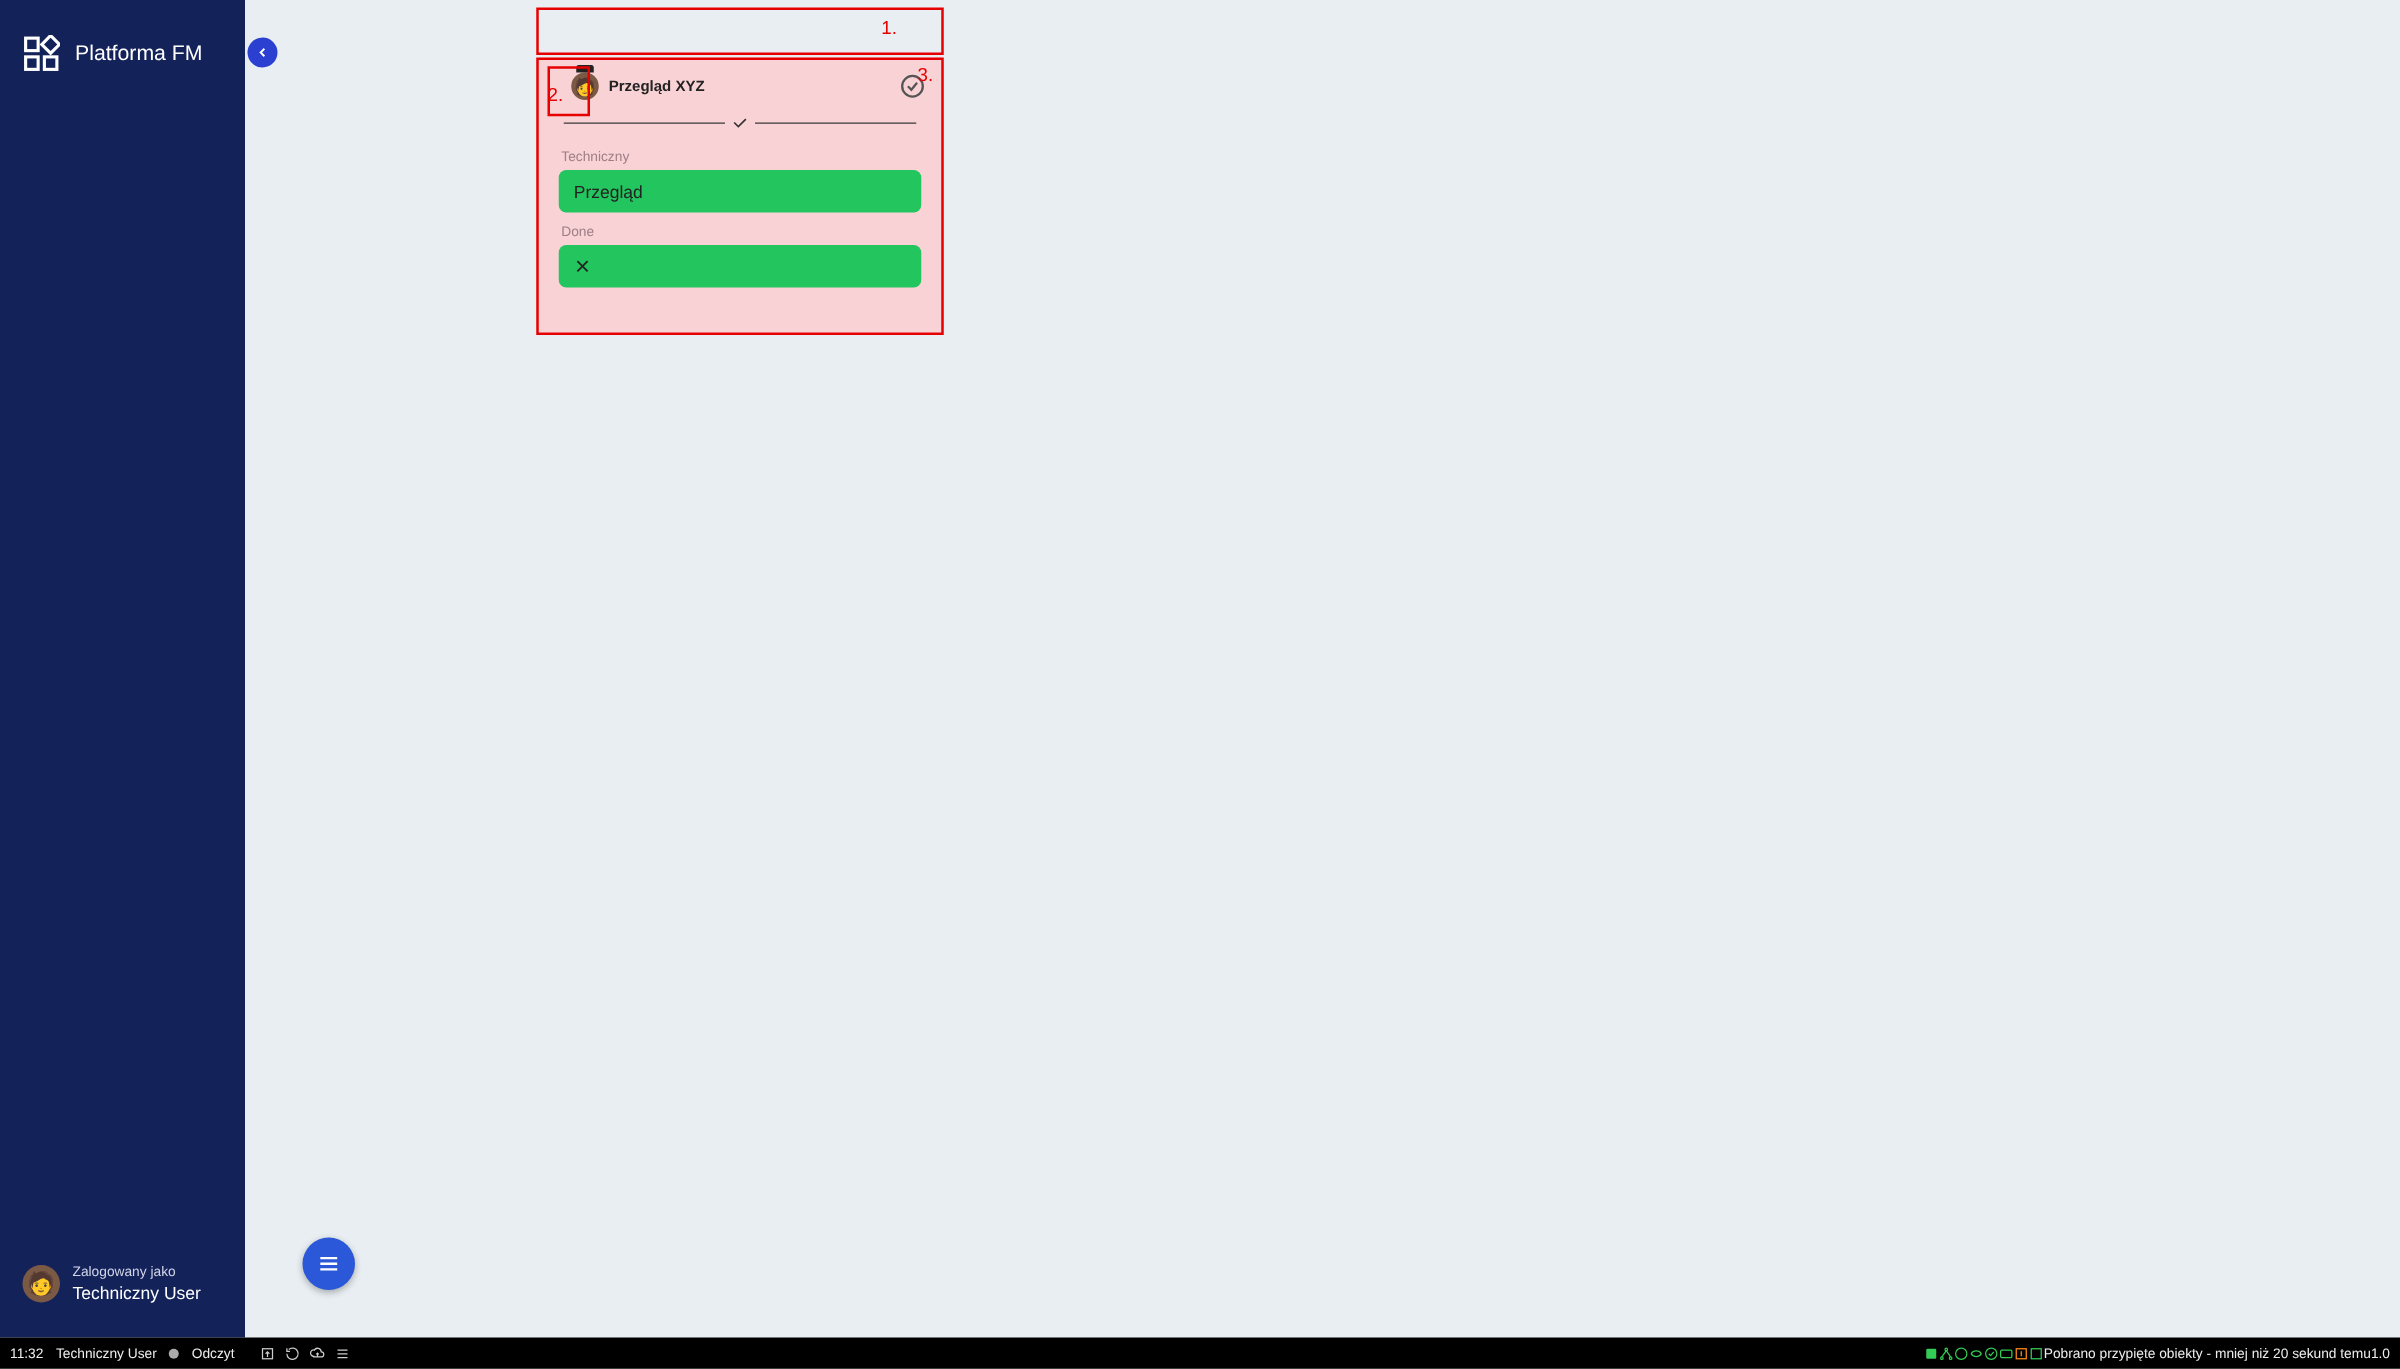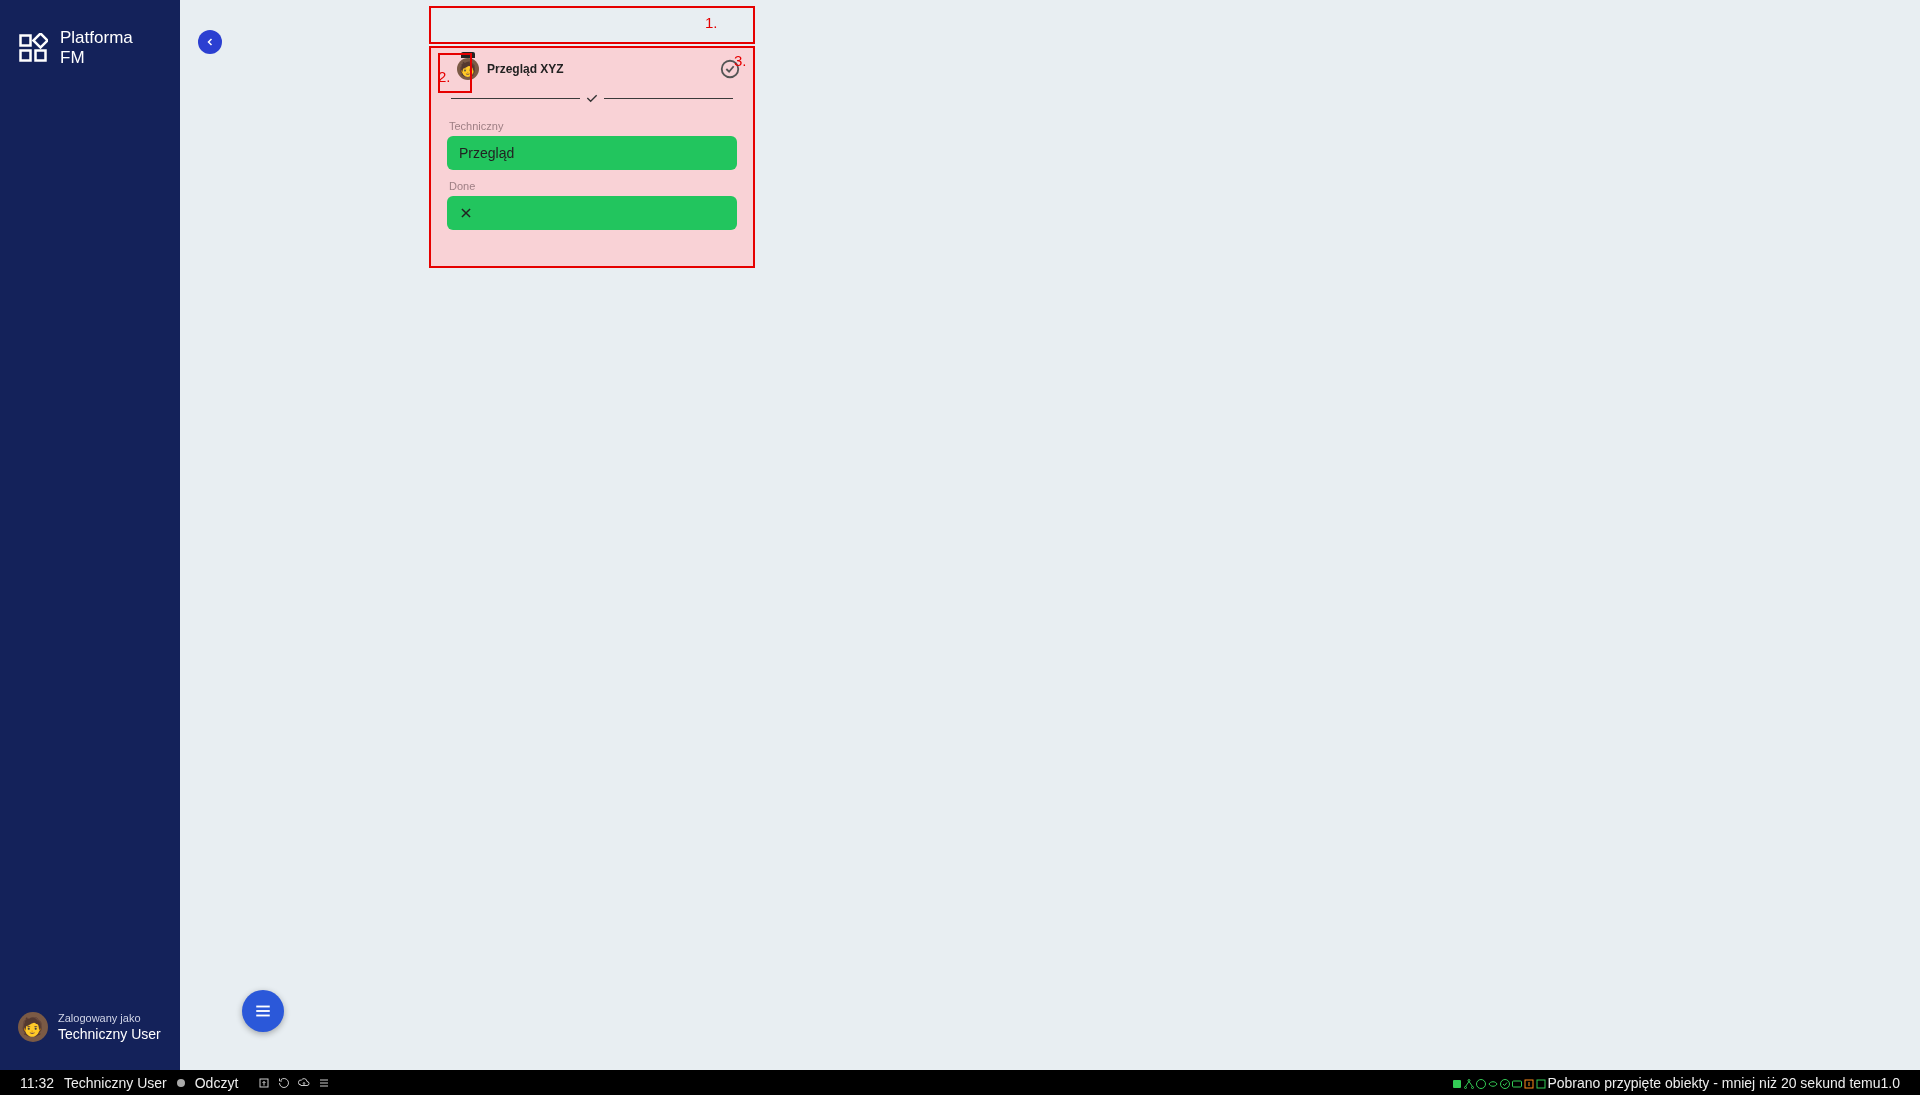--- a/index.html
+++ b/index.html
@@ -1,19 +1,19 @@
 <!DOCTYPE html>
 <html><head>
 <meta charset="utf-8">
 <style>
 * { box-sizing: border-box; margin: 0; padding: 0; }
 body { font-family: -apple-system, BlinkMacSystemFont, "Segoe UI", Arial, sans-serif; width: 1920px; height: 1095px; background: #e8eef2; overflow: hidden; position: relative; }
 
 
-.sidebar { position: absolute; left: 0; top: 0; width: 180px; height: 1070px; background: #14225a; color: #fff; display: flex; flex-direction: column; }
+.sidebar { position: absolute; left: 0; top: 0; width: 196px; height: 1070px; background: #14225a; color: #fff; display: flex; flex-direction: column; }
 .sidebar-header { display: flex; align-items: center; gap: 12px; padding: 28px 18px; }
 .logo-icon { width: 30px; height: 30px; }
 .app-title { font-size: 17px; font-weight: 500; color: #fff; }
 .sidebar-collapse { position: absolute; left: 198px; top: 30px; width: 24px; height: 24px; border-radius: 50%; background: #2b3fd1; display: flex; align-items: center; justify-content: center; cursor: pointer; z-index: 10; }
 .sidebar-collapse svg { width: 12px; height: 12px; }
 
 .sidebar-footer { margin-top: auto; padding: 14px 18px 28px 18px; display: flex; align-items: center; gap: 10px; }
 .avatar-small { width: 30px; height: 30px; border-radius: 50%; background: #7b5a45; display:flex; align-items:center; justify-content:center; font-size:18px; }
 .footer-text .login-as { font-size: 11px; color: #d0d4e6; }
 .footer-text .user-name { font-size: 14px; font-weight: 500; color: #fff; margin-top: 2px; }
@@ -41,21 +41,21 @@
 .divider-row svg { width: 16px; height: 16px; margin: 0 4px; color: #333; }
 .field-label { font-size: 11px; color: #9e7f84; margin: 0 6px 4px 6px; }
 .field-box { background: #22c55e; border-radius: 6px; padding: 8px 12px; margin: 0 4px 10px 4px; font-size: 14px; color: #222; min-height:34px; display:flex; align-items:center;}
 .field-box svg { width: 14px; height: 14px; stroke:#222; stroke-width:2.5; }
 
 
 .fab { position: absolute; left: 242px; top: 990px; width: 42px; height: 42px; border-radius: 50%; background: #2b58d9; display: flex; align-items: center; justify-content: center; cursor: pointer; box-shadow: 0 2px 6px rgba(0,0,0,0.3); }
 .fab svg { width: 18px; height: 14px; color: #fff; }
 
 
-.statusbar { position: absolute; left: 0; bottom: 0; width: 1920px; height: 25px; background: #000; color: #eee; font-size: 14px; display: flex; align-items: center; padding: 0 20px; }
+.statusbar { position: absolute; left: 0; bottom: 0; width: 1920px; height: 25px; background: #000; color: #eee; font-size: 11px; display: flex; align-items: center; padding: 0 8px; }
 .statusbar .sb-left { display: flex; align-items: center; gap: 10px; }
 .statusbar .sb-left .dot { width:8px; height:8px; border-radius:50%; background:#aaa; display:inline-block; }
 .statusbar .sb-icons { display:flex; gap:8px; margin-left:10px; }
 .statusbar .sb-icons svg { width:12px; height:12px; }
 .statusbar .sb-right { margin-left: auto; display: flex; align-items: center; }
 .mini-icon { width:12px; height:12px; display:inline-block; }
 .green { color:#33cc55; }
 .orange { color:#ff8c1a; }
 </style>
 </head>

